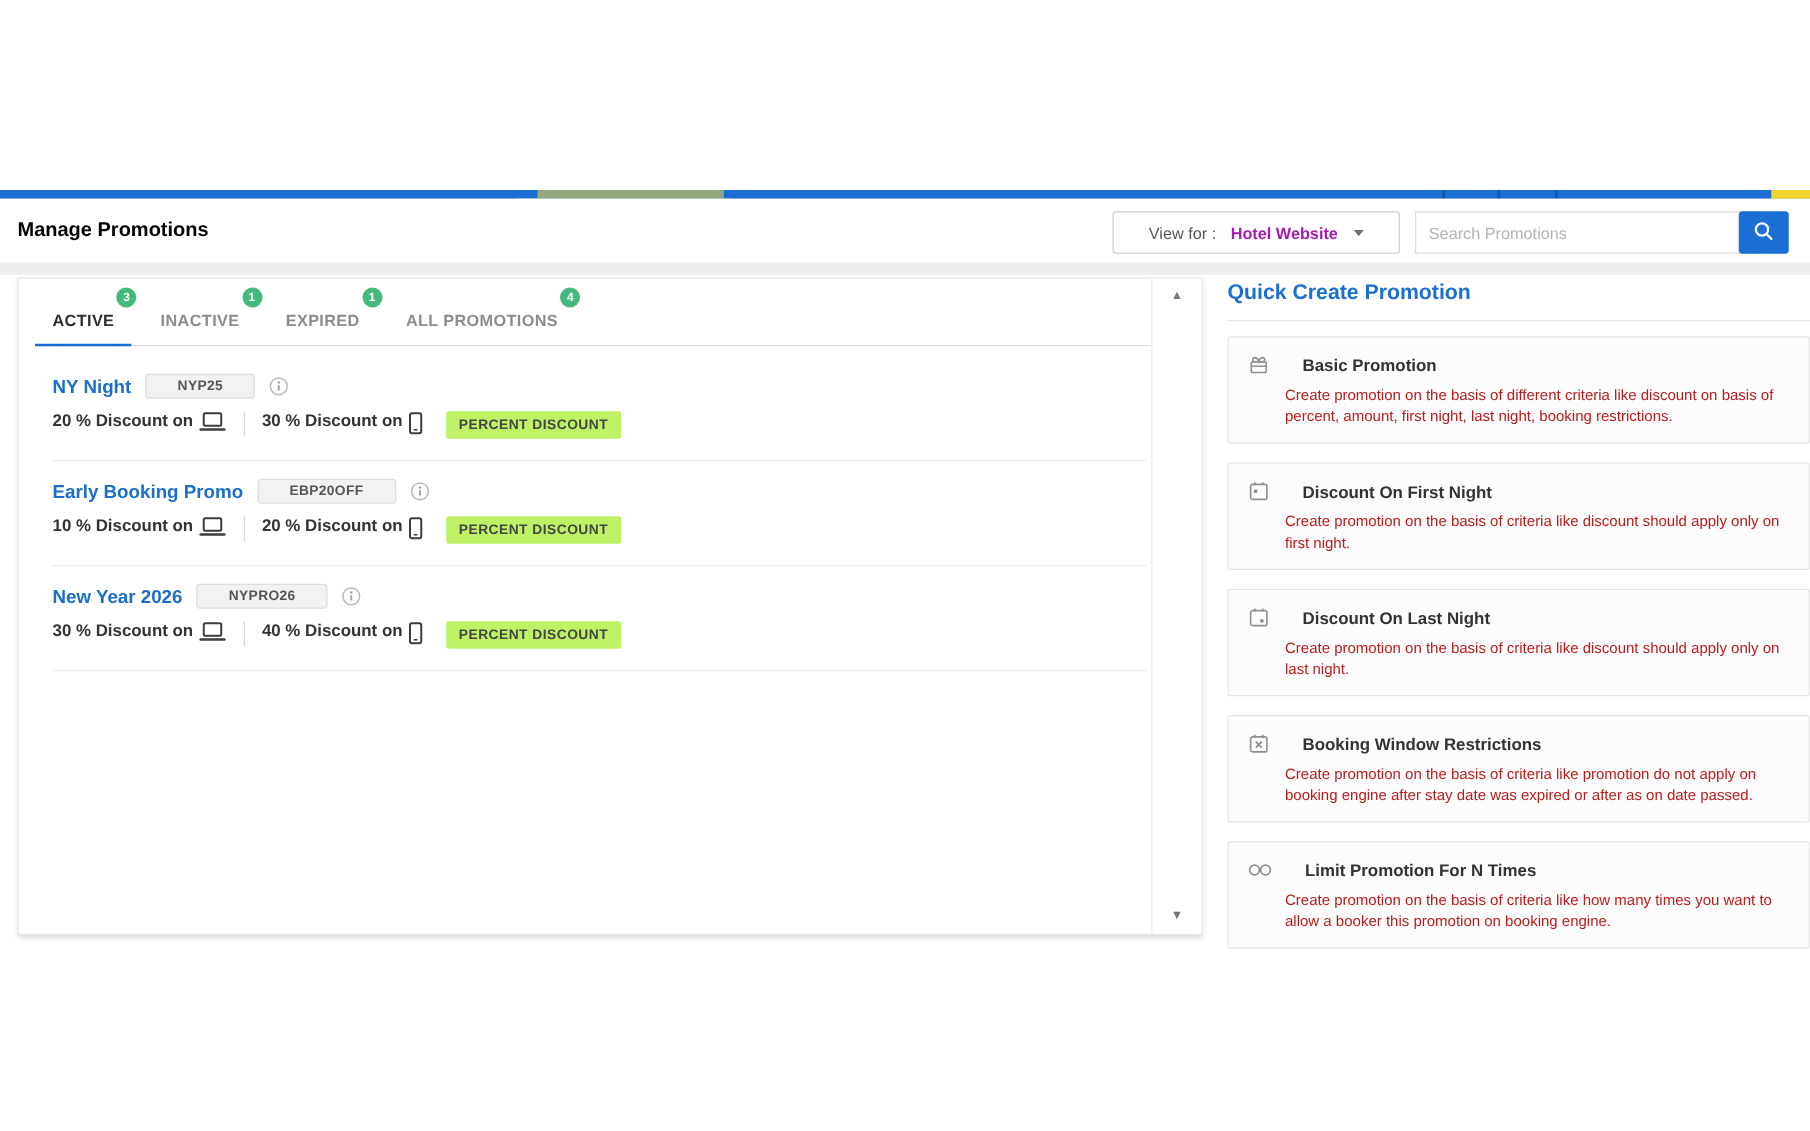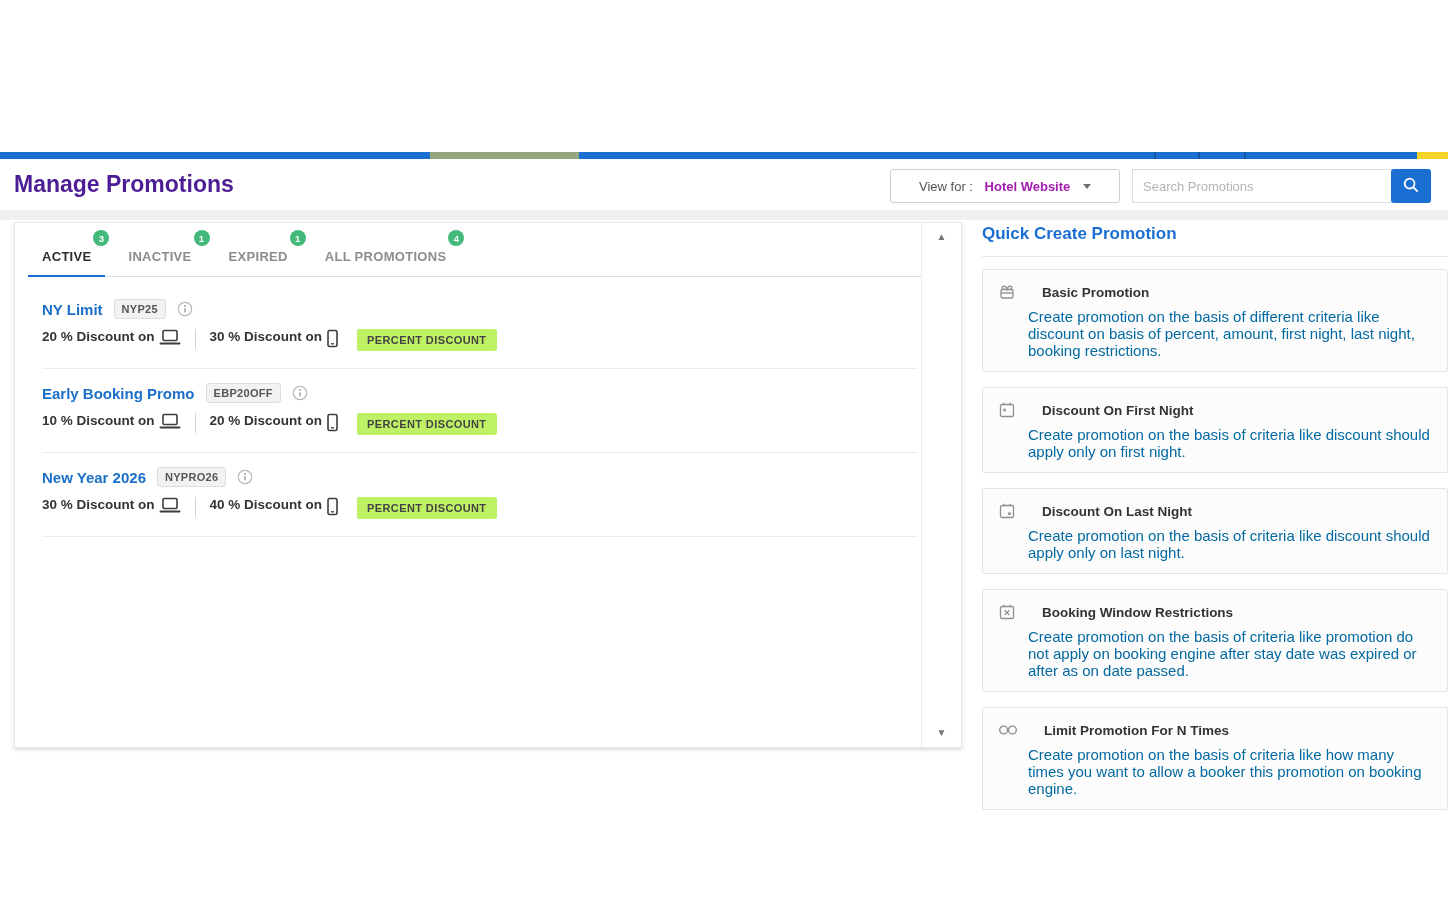--- a/index.html
+++ b/index.html
@@ -10,21 +10,21 @@
   
   #topbar { left:0; top:152px; width:1448px; height:7px; background:#1b6fd2; }
   #topbar .olive { position:absolute; left:430px; top:0; width:149px; height:7px; background:#93a87f; }
   #topbar .yellow { position:absolute; left:1417px; top:0; width:31px; height:7px; background:#f6d32b; }
   #topbar .divider { position:absolute; top:0; width:2px; height:7px; background:rgba(17,62,124,.5); }
   #topbar-glow { left:414px; top:159px; width:172px; height:3px; background:#f5efc3; }
 
   
   #pageheader { left:0; top:159px; width:1448px; height:51px; background:#fff; }
   #page-title { position:absolute; left:14px; top:0; height:51px; line-height:51px;
-                font-size:23px; font-weight:700; color:#4c1d95; }
+                font-size:16px; font-weight:700; color:#000000; }
   #viewfor { position:absolute; left:890px; top:10px; width:230px; height:34px;
              border:1px solid #cfcfcf; border-radius:3px; background:#fff;
              display:flex; align-items:center; padding:0 28px; cursor:pointer; }
   #viewfor .lbl { font-size:13px; color:#555; white-space:pre; }
   #viewfor .val { font-size:13px; color:#a21caf; font-weight:600; margin-left:8px; }
   #viewfor .caret { margin-left:auto; width:0; height:0; border-left:4px solid transparent;
                     border-right:4px solid transparent; border-top:5px solid #6f6f6f; }
   #searchbox { position:absolute; left:1132px; top:10px; width:280px; height:34px;
                border:1px solid #dcdcdc; border-right:none; background:#fff;
                font-size:13px; color:#333; padding:0 10px; outline:none;
@@ -45,42 +45,42 @@
          font-weight:700; letter-spacing:.3px; color:#8c8c8c; cursor:pointer; }
   .tab.active { color:#2f2f2f; border-bottom:2px solid #1b6fd2; margin-bottom:-1px; }
   .tab .count { position:absolute; top:-9px; right:-4px; width:16px; height:16px;
                 border-radius:50%; background:#43b97b; color:#fff; font-size:9.5px;
                 font-weight:700; display:flex; align-items:center; justify-content:center; }
   .rows { margin:8px 44px 0 27px; }
   .promo-row { padding:14px 0 17px; border-bottom:1px solid #ececec; }
   .row-title { display:flex; align-items:center; gap:11px; }
   .promo-name { font-size:15px; font-weight:700; color:#1b6fc9; cursor:pointer; }
   .promo-code { font-size:11px; font-weight:700; color:#555; background:#f2f2f2;
-                border:1px solid #dddddd; border-radius:3px; padding:3px 7px; letter-spacing:.3px; }
+                border:1px solid #dddddd; border-radius:3px; padding:3px 25px; letter-spacing:.3px; }
   .row-detail { margin-top:10px; display:flex; gap:4px; }
   .disc-text { font-size:13.5px; font-weight:700; color:#333; }
   .vsep { width:1px; height:20px; background:#d5d5d5; margin:0 10px; }
   .type-chip { font-size:11px; font-weight:700; color:#444; background:#bef264;
                border-radius:2px; padding:5px 10px; letter-spacing:.4px; margin-left:14px; }
   #scroll-track { position:absolute; right:0; top:0; width:40px; height:100%;
                   border-left:1px solid #ededed; background:#fff; }
   .scroll-arrow { position:absolute; left:0; width:100%; text-align:center;
                   font-size:10px; color:#767676; cursor:pointer; line-height:10px; }
   .scroll-arrow.up { top:9px; } .scroll-arrow.down { bottom:9px; }
 
   
   #right-panel { left:982px; top:224px; width:466px; }
   #qc-title { font-size:17px; font-weight:700; color:#1b6fd2; }
   #qc-divider { border-top:1px solid #e7e7e7; margin-top:12px; }
   .qc-cards { margin-top:12px; }
   .qc-card { background:#fcfcfc; border:1px solid #e5e5e5; border-radius:2px;
              padding:12px 14px; margin-bottom:15px; cursor:pointer; }
   .card-head { display:flex; align-items:center; gap:25px; }
   .card-title { font-size:13.5px; font-weight:700; color:#333; }
-  .card-desc { margin:6px 0 0 31px; font-size:15px; color:#0369a1; line-height:17px; }
+  .card-desc { margin:6px 0 0 31px; font-size:12px; color:#b91c1c; line-height:17px; }
 
   .ic { flex:0 0 auto; display:block; }
 </style>
 </head>
 <body>
 
 <div id="topbar" class="abs">
   <div class="olive"></div>
   <div class="divider" style="left:1154px"></div>
   <div class="divider" style="left:1198px"></div>
@@ -129,21 +129,21 @@
     <div class="tab">
       <span>ALL PROMOTIONS</span>
       <span class="count">4</span>
     </div>
   </div>
 
   <div class="rows">
 
     <div class="promo-row">
       <div class="row-title">
-        <span class="promo-name">NY Limit</span>
+        <span class="promo-name">NY Night</span>
         <span class="promo-code">NYP25</span>
         <span>
           <svg class="ic" width="16" height="16" viewBox="0 0 16 16" fill="none">
             <circle cx="8" cy="8" r="6.7" stroke="#b9b9b9" stroke-width="1.2"></circle>
             <line x1="8" y1="7.2" x2="8" y2="11.3" stroke="#a0a0a0" stroke-width="1.5"></line>
             <circle cx="8" cy="4.9" r="1" fill="#a0a0a0"></circle>
           </svg>
         </span>
       </div>
       <div class="row-detail">

